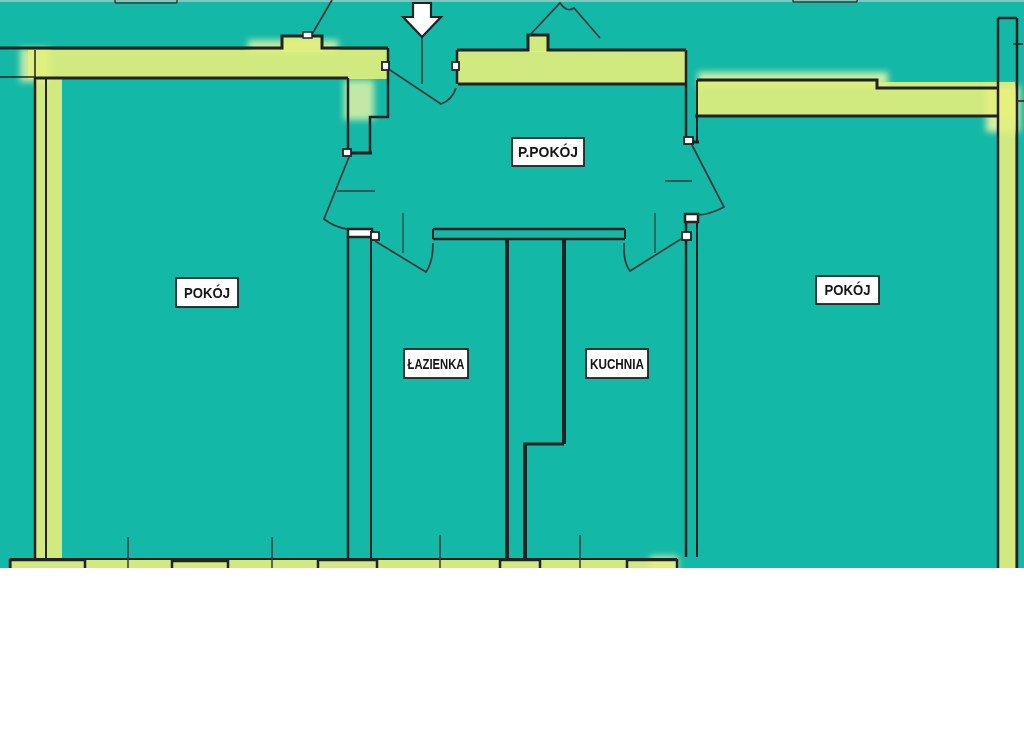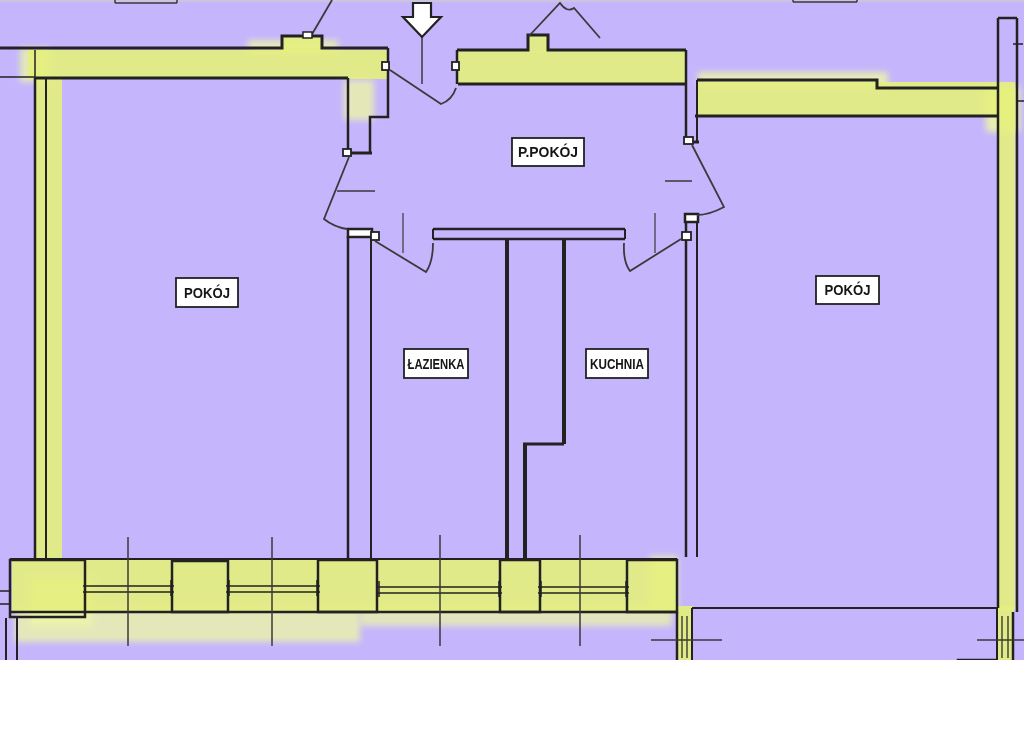--- a/index.html
+++ b/index.html
@@ -1,16 +1,16 @@
 <!DOCTYPE html>
 <html><head>
 <meta charset="utf-8">
 <style>
   html,body{margin:0;padding:0;background:#ffffff;}
-  .stage{position:relative;width:1024px;height:660px;background:#c4b5fd;overflow:hidden;
+  .stage{position:relative;width:1024px;height:568px;background:#14b8a6;overflow:hidden;
          font-family:"Liberation Sans", sans-serif;}
   svg{display:block;}
   text.room-label{font-family:"Liberation Sans", sans-serif;font-weight:700;fill:#141414;}
 </style>
 </head>
 <body>
 
 <div class="stage">
   <svg id="plan-svg" width="1024" height="744" viewBox="0 0 1024 744" xmlns="http://www.w3.org/2000/svg">
     <defs>

